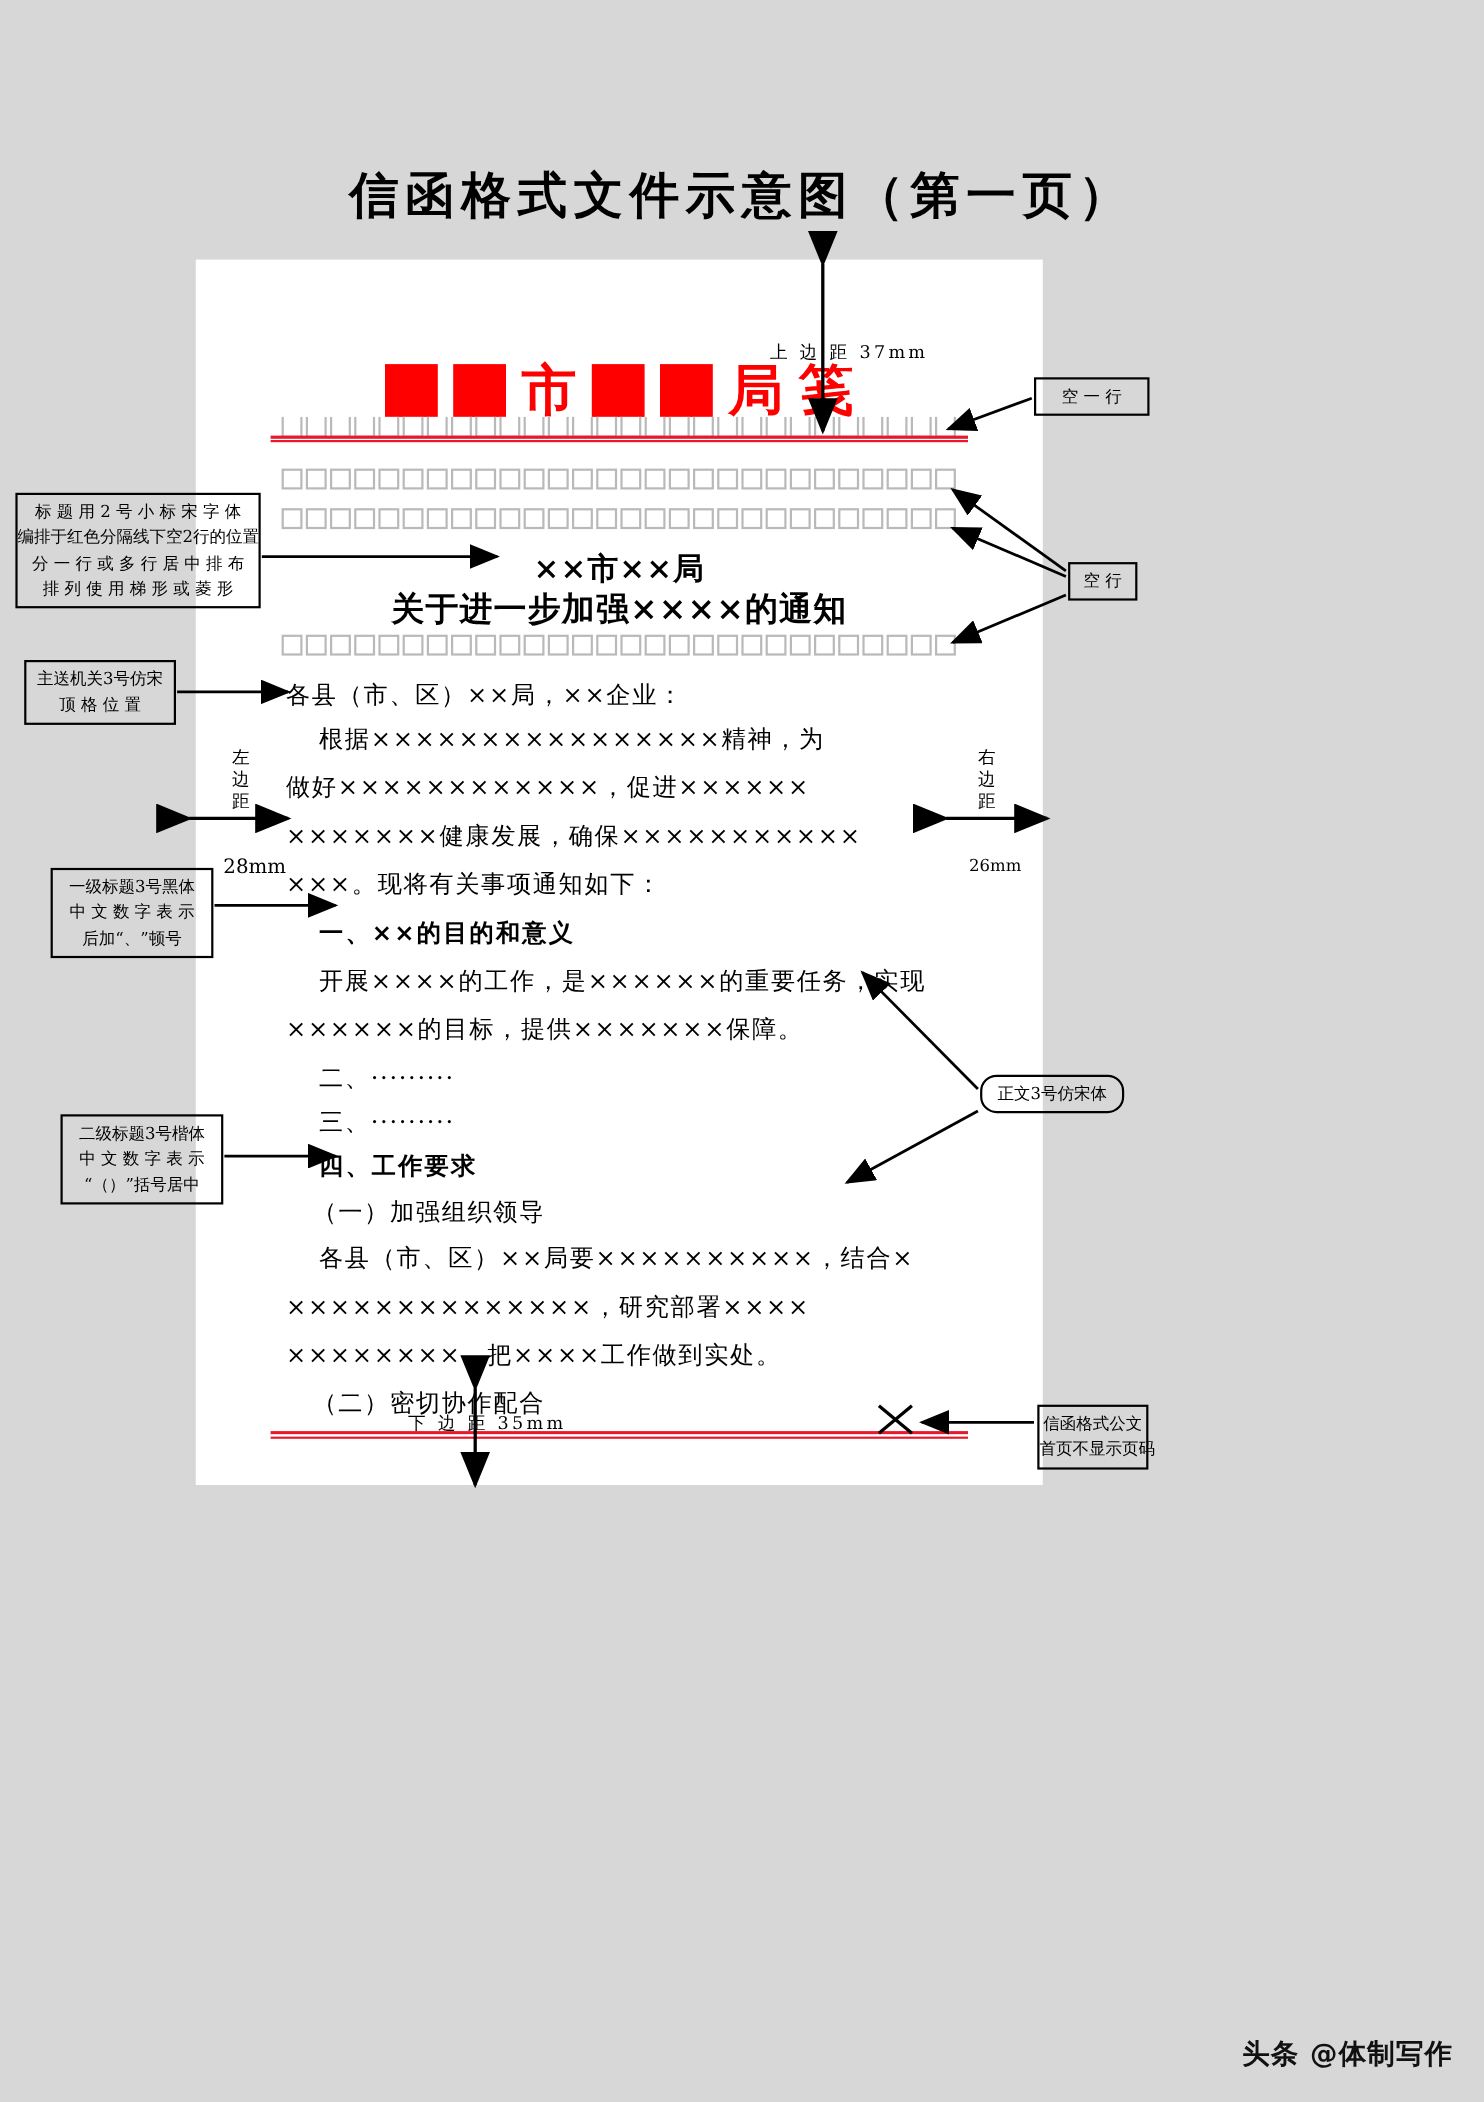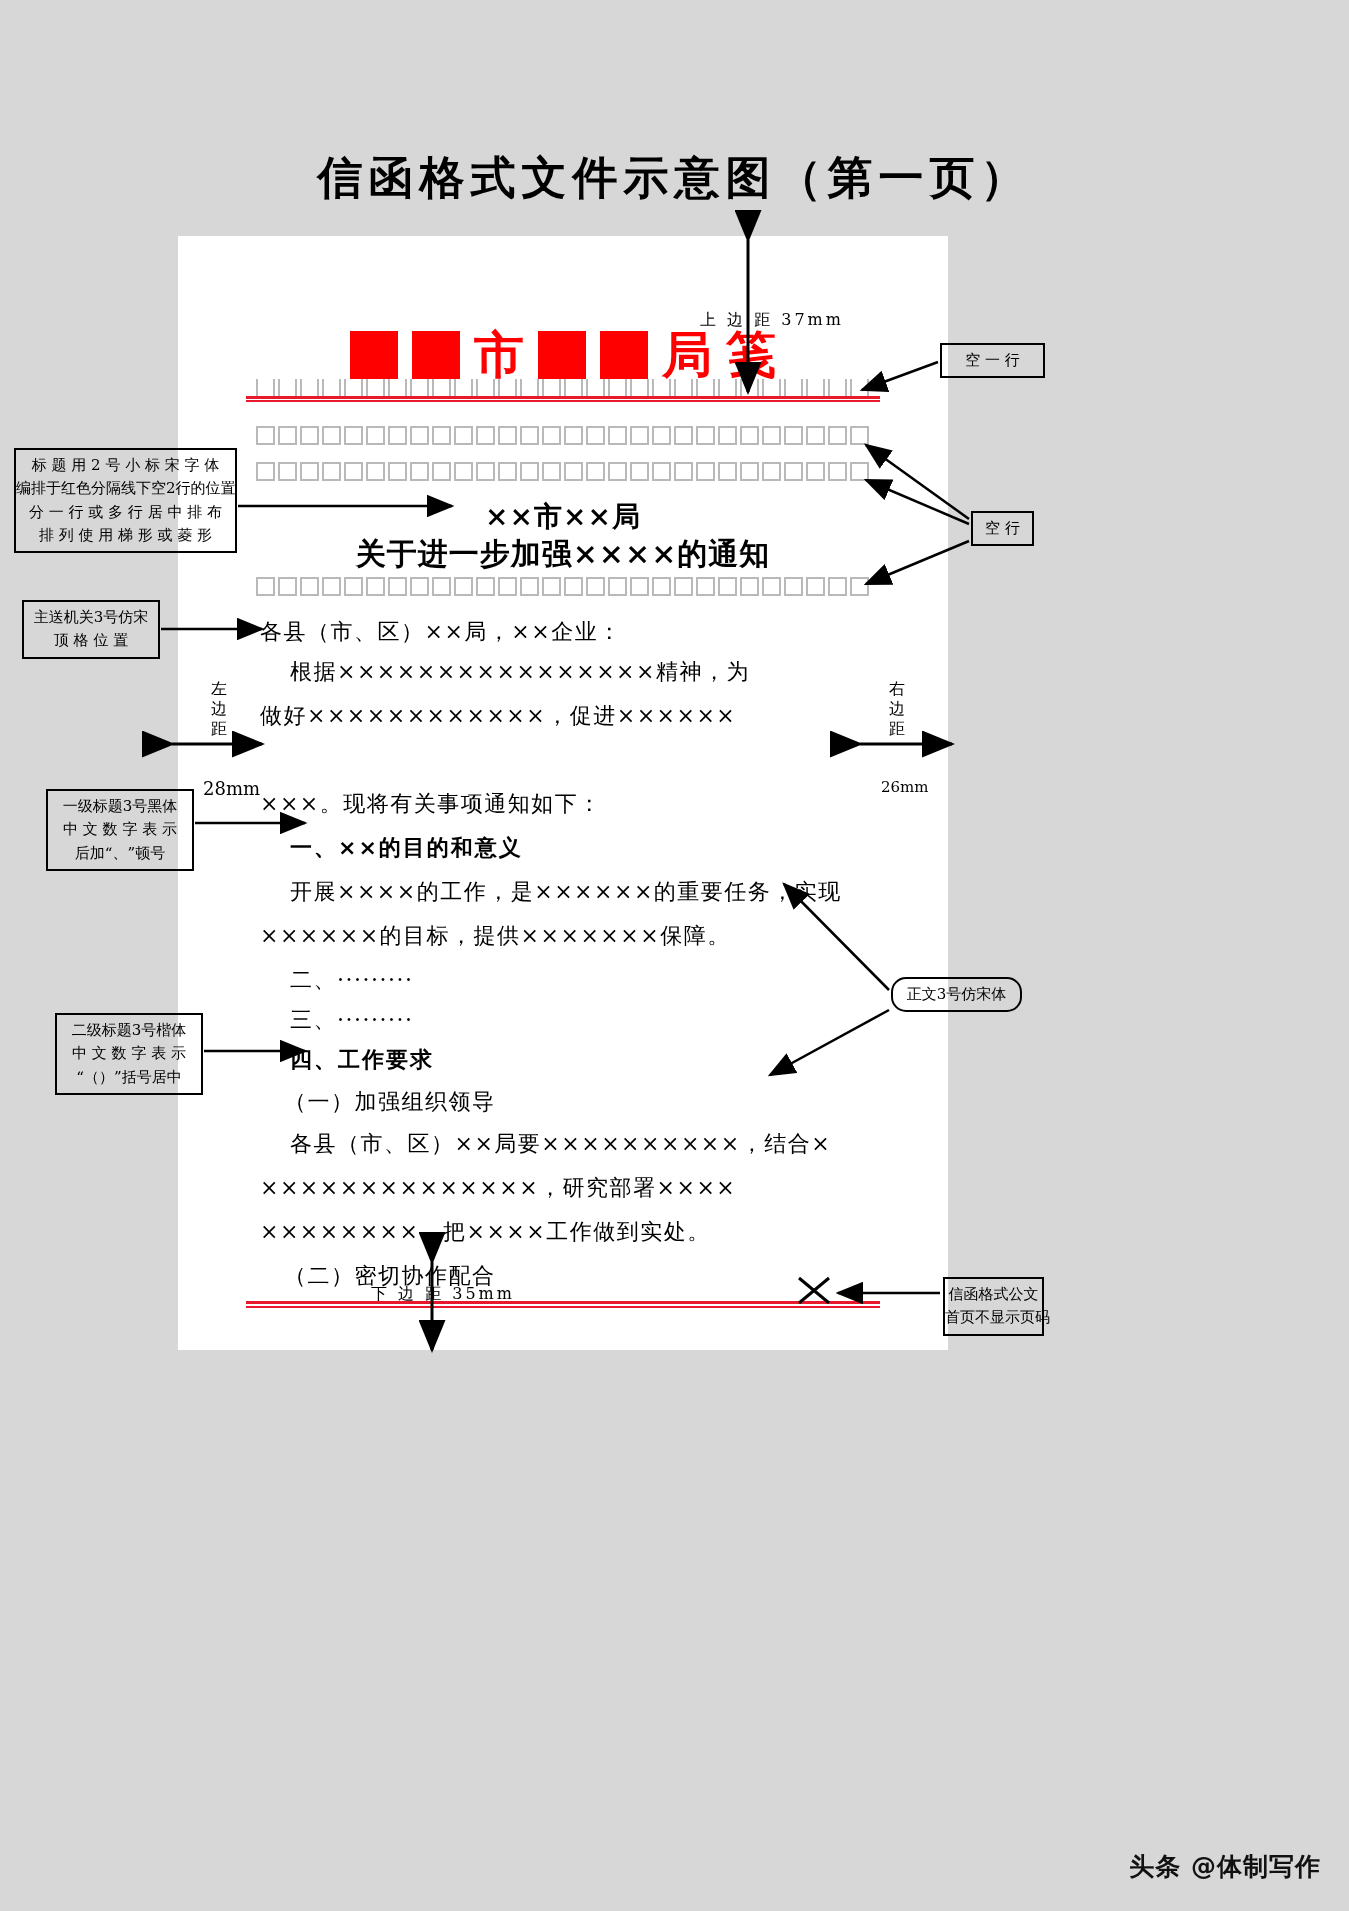--- a/index.html
+++ b/index.html
@@ -259,20 +259,21 @@
       <span class="grid-cell full"></span>
       <span class="grid-cell full"></span>
       <span class="grid-cell full"></span>
       <span class="grid-cell full"></span>
     </div>
 
   <div class="abs body-line" style="top:381px;">各县（市、区）××局，××企业：</div>
 
   <div class="abs body-line indent" style="top:421px;">根据××××××××××××××××精神，为</div>
   <div class="abs body-line" style="top:465px;">做好××××××××××××，促进××××××</div>
+  <div class="abs body-line" style="top:509px;">×××××××健康发展，确保×××××××××××</div>
   <div class="abs body-line indent h1-line" style="top:597px;">一、××的目的和意义</div>
 
   <div class="abs body-line" style="top:553px;">×××。现将有关事项通知如下：</div>
 
   <div class="abs body-line indent" style="top:641px;">开展××××的工作，是××××××的重要任务，实现</div>
   <div class="abs body-line" style="top:685px;">××××××的目标，提供×××××××保障。</div>
 
   <div class="abs body-line indent" style="top:729px;">二、·········</div>
   <div class="abs body-line indent" style="top:769px;">三、·········</div>
   <div class="abs body-line indent h1-line" style="top:809px;">四、工作要求</div>

